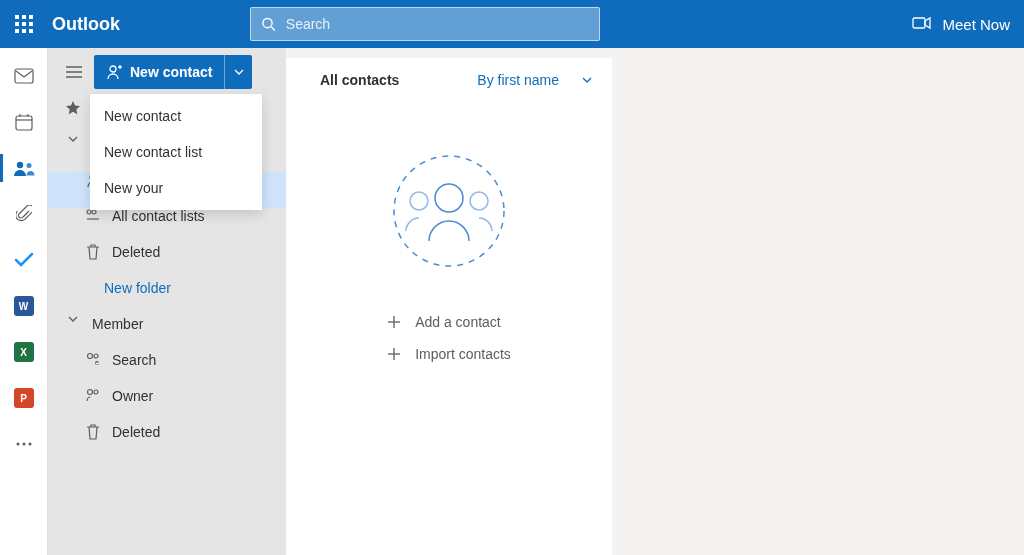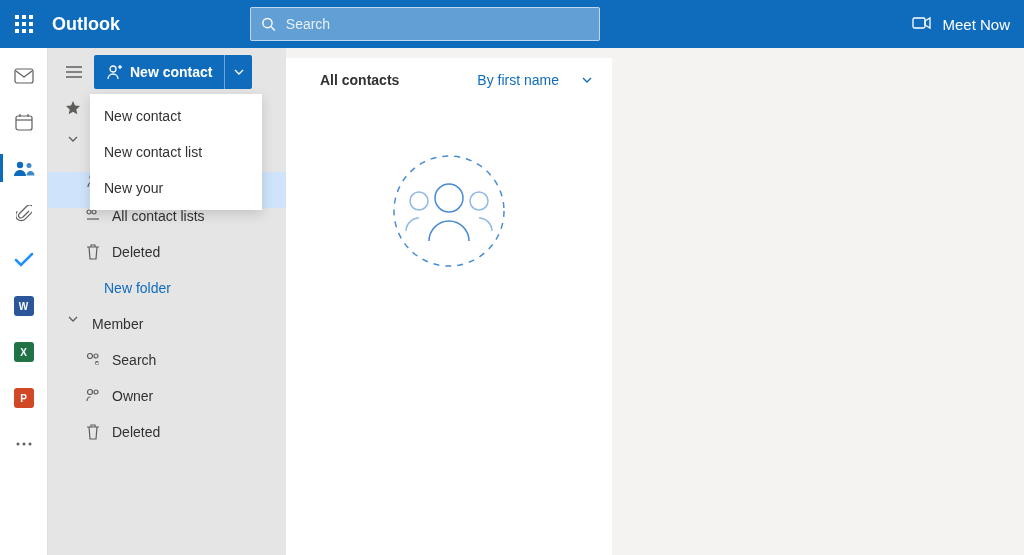--- a/index.html
+++ b/index.html
@@ -282,16 +282,36 @@
           <circle cx="65" cy="65" r="55" stroke-dasharray="6 6"></circle>
           <circle cx="65" cy="52" r="14"></circle>
           <path d="M45 95c0-11 9-20 20-20s20 9 20 20"></path>
           <circle cx="35" cy="55" r="9" opacity="0.6"></circle>
           <path d="M22 85c0-7 6-13 13-13" opacity="0.6"></path>
           <circle cx="95" cy="55" r="9" opacity="0.6"></circle>
           <path d="M108 85c0-7-6-13-13-13" opacity="0.6"></path>
         </svg>
         <div class="empty-text">
         </div>
+        <div class="actions">
+          <div class="action">
+            <span class="plus">
+                <svg width="12" height="12" viewBox="0 0 12 12" stroke="#605e5c" stroke-width="1.3">
+                  <line x1="6" y1="0" x2="6" y2="12"></line>
+                  <line x1="0" y1="6" x2="12" y2="6"></line>
+                </svg>
+              </span>
+            <span>Add a contact</span>
+          </div>
+          <div class="action">
+            <span class="plus">
+                <svg width="12" height="12" viewBox="0 0 12 12" stroke="#605e5c" stroke-width="1.3">
+                  <line x1="6" y1="0" x2="6" y2="12"></line>
+                  <line x1="0" y1="6" x2="12" y2="6"></line>
+                </svg>
+              </span>
+            <span>Import contacts</span>
+          </div>
+        </div>
       </div>
     </div>
   </div>
 </div>
 
 </body></html>

